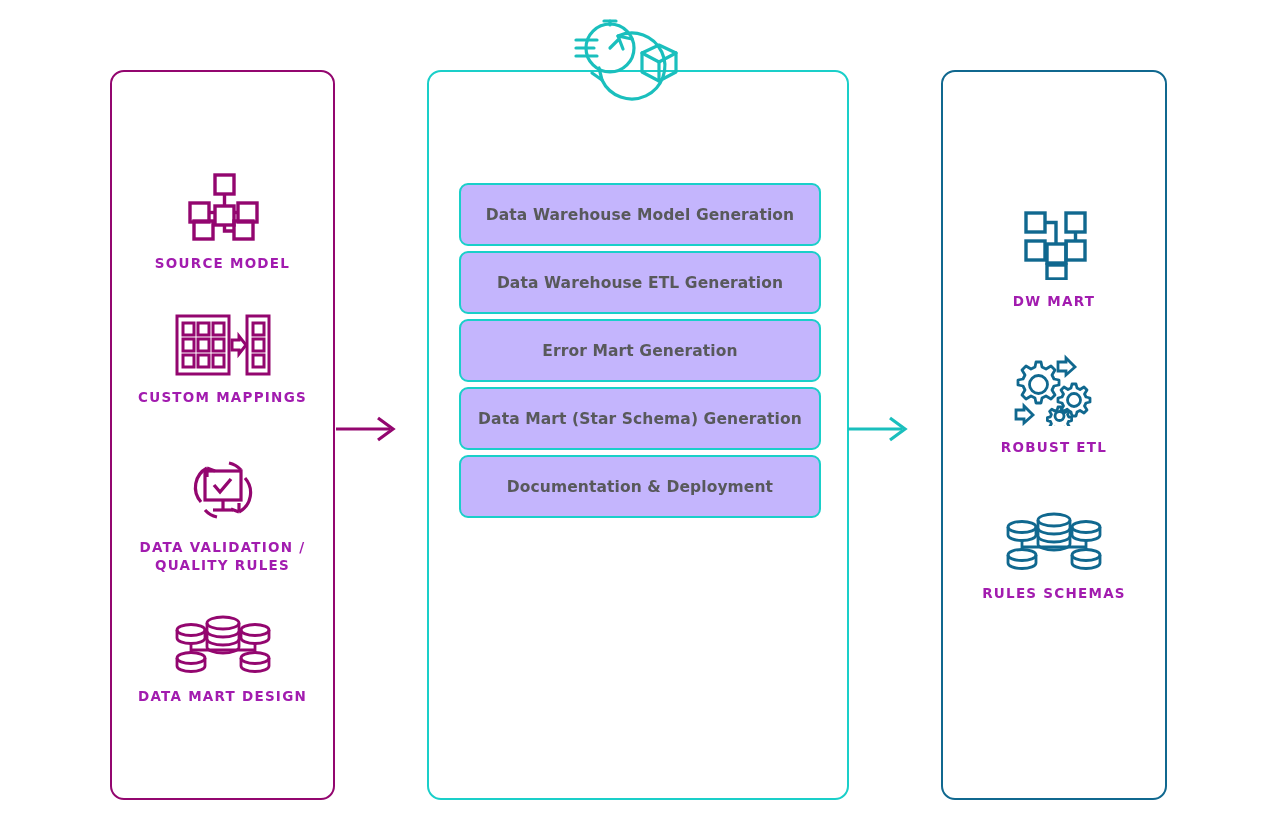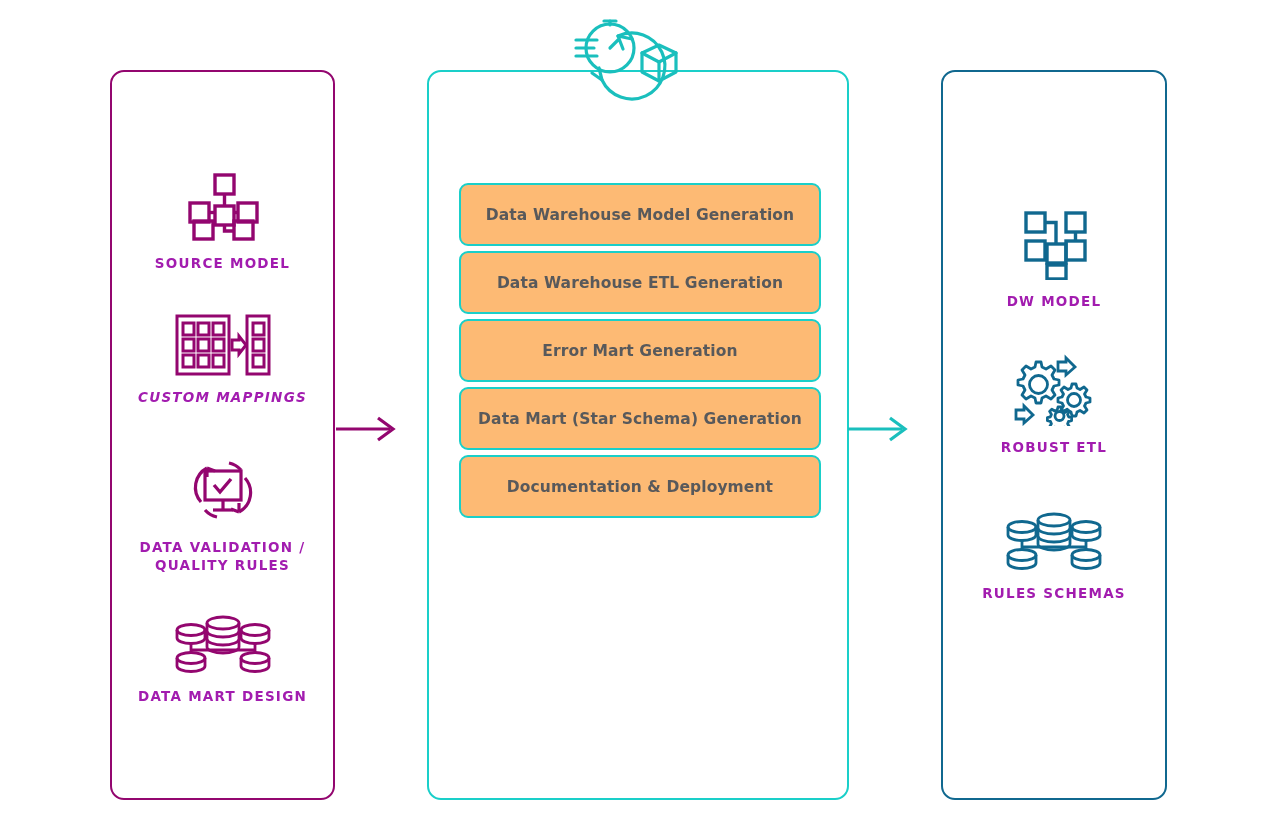--- a/index.html
+++ b/index.html
@@ -90,21 +90,21 @@
   }
   .step-box {
     box-sizing: border-box;
     height: 63px;
     margin-bottom: 5px;
     border: 2px solid #1ACFC9;
     border-radius: 9px;
     display: flex;
     align-items: center;
     justify-content: center;
-    background: #fdba74;
+    background: #c4b5fd;
   }
   .step-box .step-label {
     font-size: 15.5px;
     font-weight: bold;
     color: #58595B;
     letter-spacing: 0.1px;
     text-align: center;
   }
 
   
@@ -147,21 +147,21 @@
             <path d="M47 40.5 L51 40.5"></path>
             <path d="M12.5 50 L12.5 49"></path>
             <path d="M16.5 50 L16.5 49"></path>
             <path d="M37.5 53 L37.5 59 L47 59"></path>
           </g>
         </svg>
       </span>
       <div class="item-label">SOURCE MODEL</div>
     </div>
 
-    <div class="col-item" style="top:242px;font-style:italic;">
+    <div class="col-item" style="top:242px;">
       <span class="icon-wrap">
         <svg width="96" height="62" viewBox="0 0 96 62">
           <g fill="none" stroke="#93066F" stroke-width="3">
             <rect x="2" y="2" width="52" height="58"></rect>
             <rect x="8" y="9" width="11" height="12"></rect>
             <rect x="23" y="9" width="11" height="12"></rect>
             <rect x="38" y="9" width="11" height="12"></rect>
             <rect x="8" y="25" width="11" height="12"></rect>
             <rect x="23" y="25" width="11" height="12"></rect>
             <rect x="38" y="25" width="11" height="12"></rect>
@@ -293,21 +293,21 @@
             <rect x="29" y="55" width="19" height="14"></rect>
             <path d="M27 12.5 L38 12.5 L38 34"></path>
             <path d="M57.5 22 L57.5 31"></path>
             <path d="M27 40.5 L29 40.5"></path>
             <path d="M48 40.5 L48 40.5"></path>
             <path d="M48 43.5 L48 43.5"></path>
             <path d="M38 53 L38 55"></path>
           </g>
         </svg>
       </span>
-      <div class="item-label">DW MODEL</div>
+      <div class="item-label">DW MART</div>
     </div>
 
     <div class="col-item" style="top:282px;">
       <span class="icon-wrap">
         <svg width="92" height="72" viewBox="0 0 92 72">
           <g fill="none" stroke="#10688F" stroke-width="2.8" stroke-linejoin="round">
 
             <path d="M28 8 l5 0 1 5 4 2 5 -3 4 4 -3 5 2 4 5 1 0 5 -5 1 -2 4 3 5 -4 4 -5 -3 -4 2 -1 5 -5 0 -1 -5 -4 -2 -5 3 -4 -4 3 -5 -2 -4 -5 -1 0 -5 5 -1 2 -4 -3 -5 4 -4 5 3 4 -2 Z"></path>
             <circle cx="30.5" cy="30.5" r="9"></circle>
 

